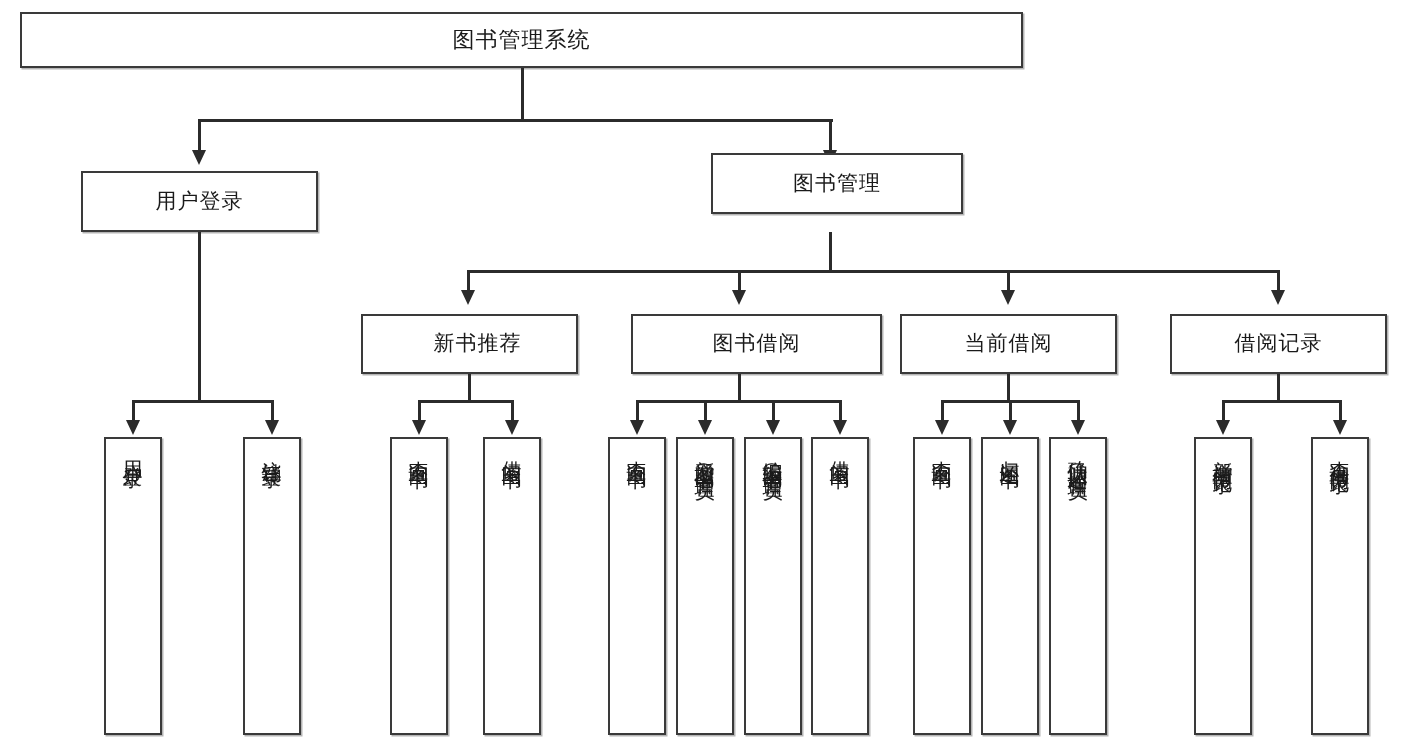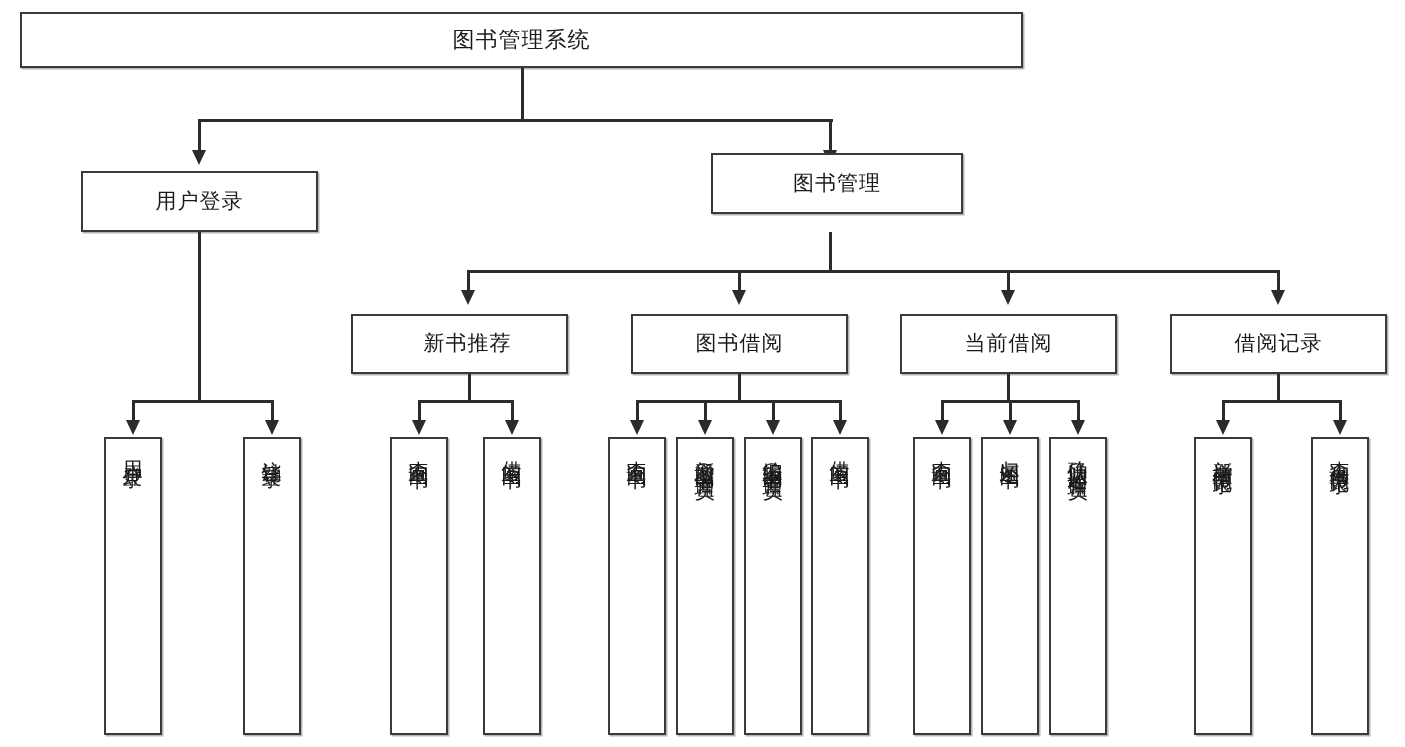--- a/index.html
+++ b/index.html
@@ -114,24 +114,24 @@
   <div class="ln h" style="left:467px; top:270px; width:812px;"></div>
   <div class="ln v" style="left:467px; top:270px; height:22px;"></div>
   <div class="arrow" style="left:461px; top:290px;"></div>
   <div class="ln v" style="left:738px; top:270px; height:22px;"></div>
   <div class="arrow" style="left:732px; top:290px;"></div>
   <div class="ln v" style="left:1007px; top:270px; height:22px;"></div>
   <div class="arrow" style="left:1001px; top:290px;"></div>
   <div class="ln v" style="left:1277px; top:270px; height:22px;"></div>
   <div class="arrow" style="left:1271px; top:290px;"></div>
 
-  <div class="node horiz" style="left:351px; top:314px; width:217px; height:60px;padding-left:16px;">
+  <div class="node horiz" style="left:361px; top:314px; width:217px; height:60px;padding-left:16px;">
     <span>新书推荐</span>
   </div>
-  <div class="node horiz" style="left:631px; top:314px; width:217px; height:60px;">
+  <div class="node horiz" style="left:631px; top:314px; width:251px; height:60px;">
     <span>图书借阅</span>
   </div>
   <div class="node horiz" style="left:1170px; top:314px; width:217px; height:60px;">
     <span>借阅记录</span>
   </div>
   <div class="node horiz" style="left:900px; top:314px; width:217px; height:60px;">
     <span>当前借阅</span>
   </div>
 
   <div class="ln v" style="left:468px; top:374px; height:28px;"></div>

